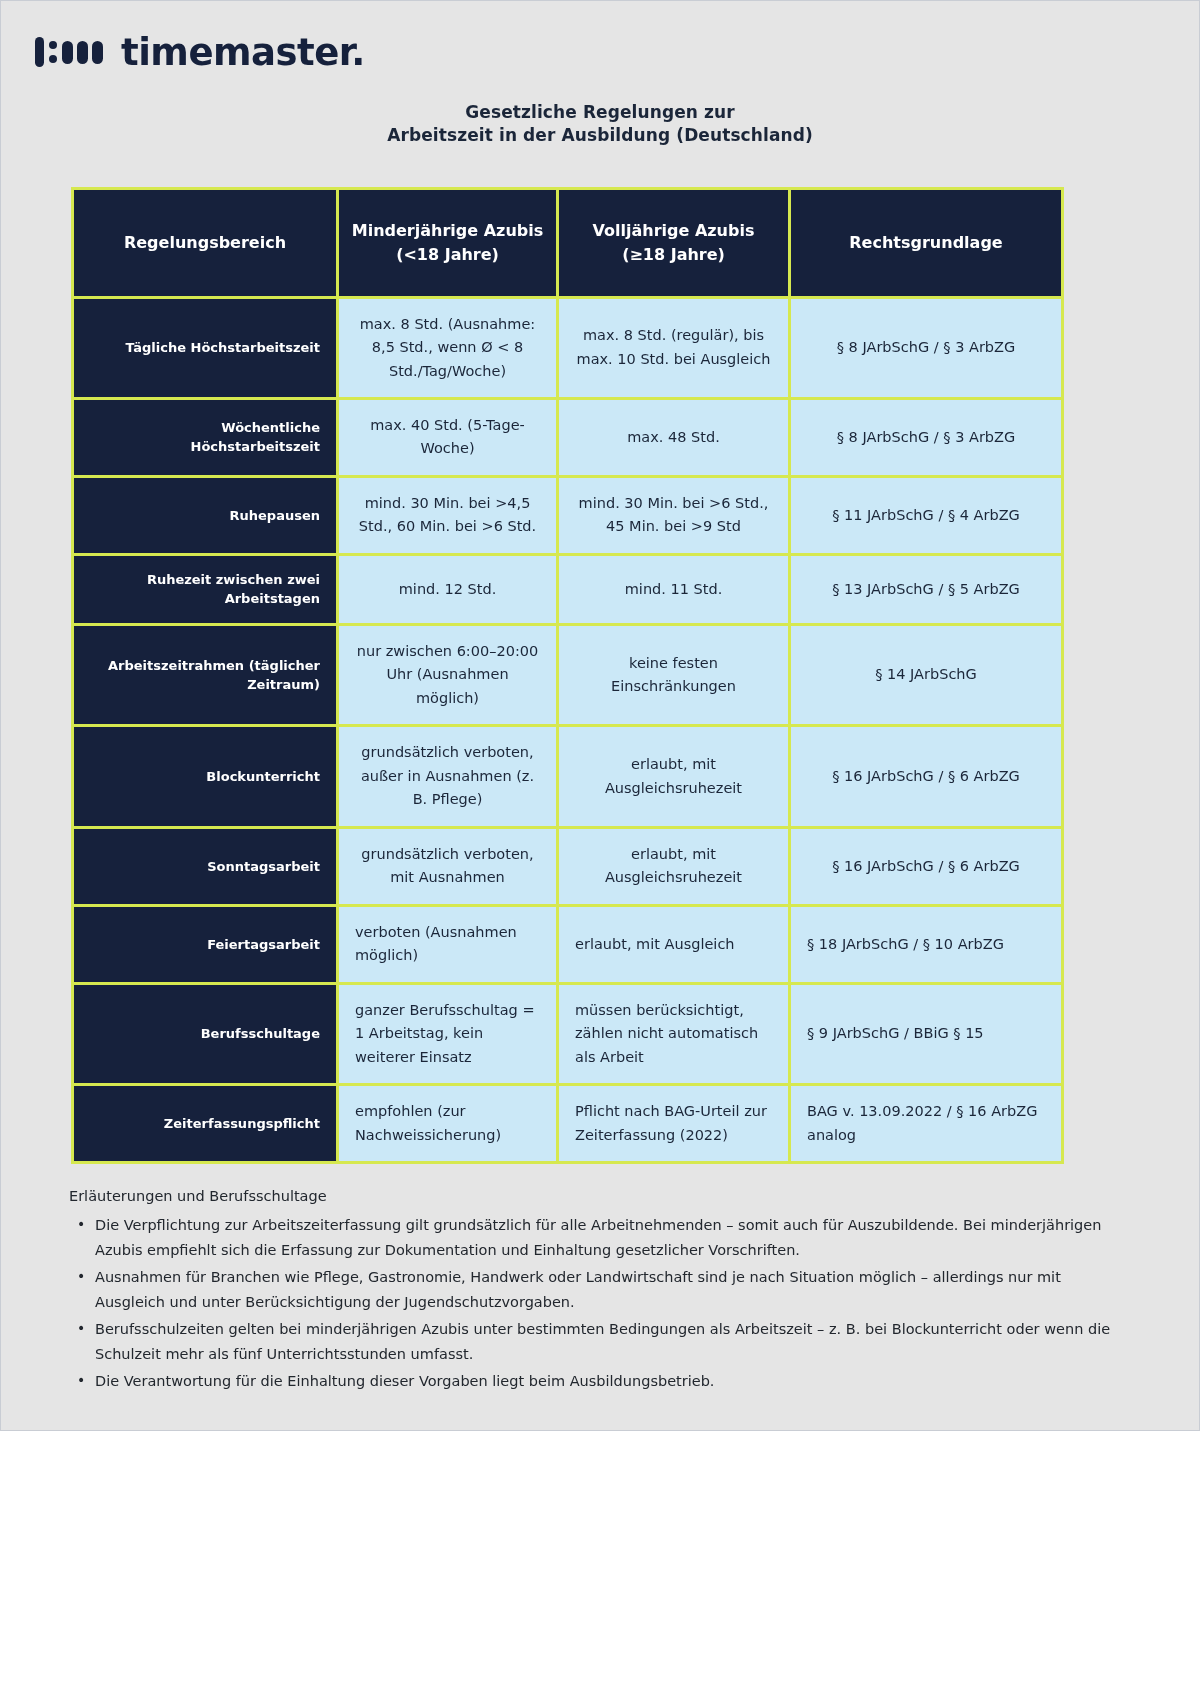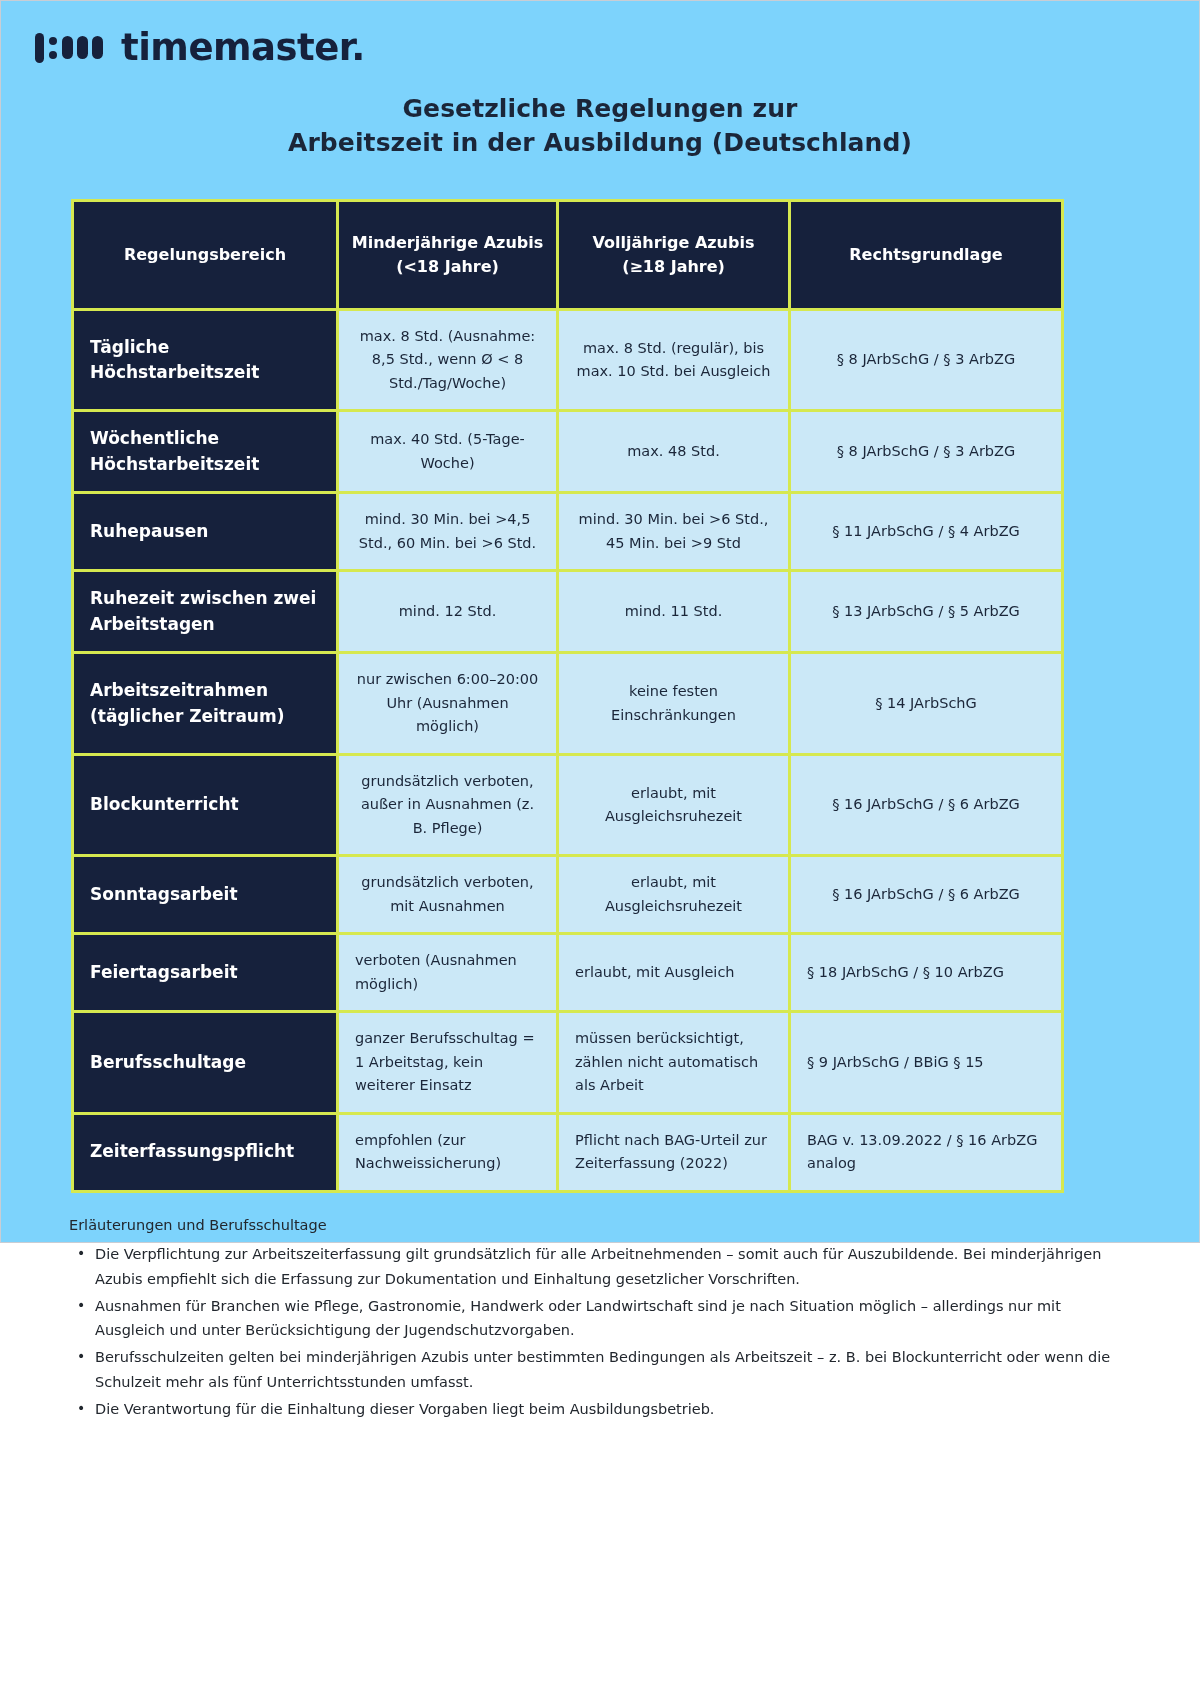--- a/index.html
+++ b/index.html
@@ -13,24 +13,24 @@
     height: 1697px;
     font-family: "DejaVu Sans", "Liberation Sans", sans-serif;
     color: #1b2639;
     position: relative;
     overflow: hidden;
   }
   .page {
     position: absolute;
     left: 0; top: 0;
     width: 1200px;
-    height: 1243px;
+    height: 1431px;
     box-sizing: border-box;
     border: 1px solid #c9cdd4;
-    background: #7dd3fc;
+    background: #e5e5e5;
     display: flex;
     flex-direction: column;
   }
 
   
   .brand {
     margin: 28px 0 0 34px;
     display: flex;
     align-items: center;
     height: 46px;
@@ -77,21 +77,21 @@
     color: #16213c;
     line-height: 1;
   }
 
   
   .title-block {
     text-align: center;
     margin-top: 26px;
   }
   .title-block .line {
-    font-size: 25px;
+    font-size: 17px;
     font-weight: 700;
     color: #1b2639;
     line-height: 1.34;
     letter-spacing: 0.1px;
   }
 
   
   .table-wrap {
     margin: 40px 70px 0 70px;
   }
@@ -122,22 +122,22 @@
     border: 3px solid #d6e84f;
     vertical-align: middle;
     font-size: 14.5px;
     line-height: 1.62;
     padding: 14px 16px;
   }
   table.reg td.rowhead {
     background: #16213c;
     color: #ffffff;
     font-weight: 700;
-    font-size: 17px;
-    text-align: left;
+    font-size: 13px;
+    text-align: right;
     line-height: 1.5;
   }
   table.reg td.val {
     background: #cbe8f7;
     color: #1b2639;
     text-align: center;
   }
   table.reg tr.align-left td.val {
     text-align: left;
   }

